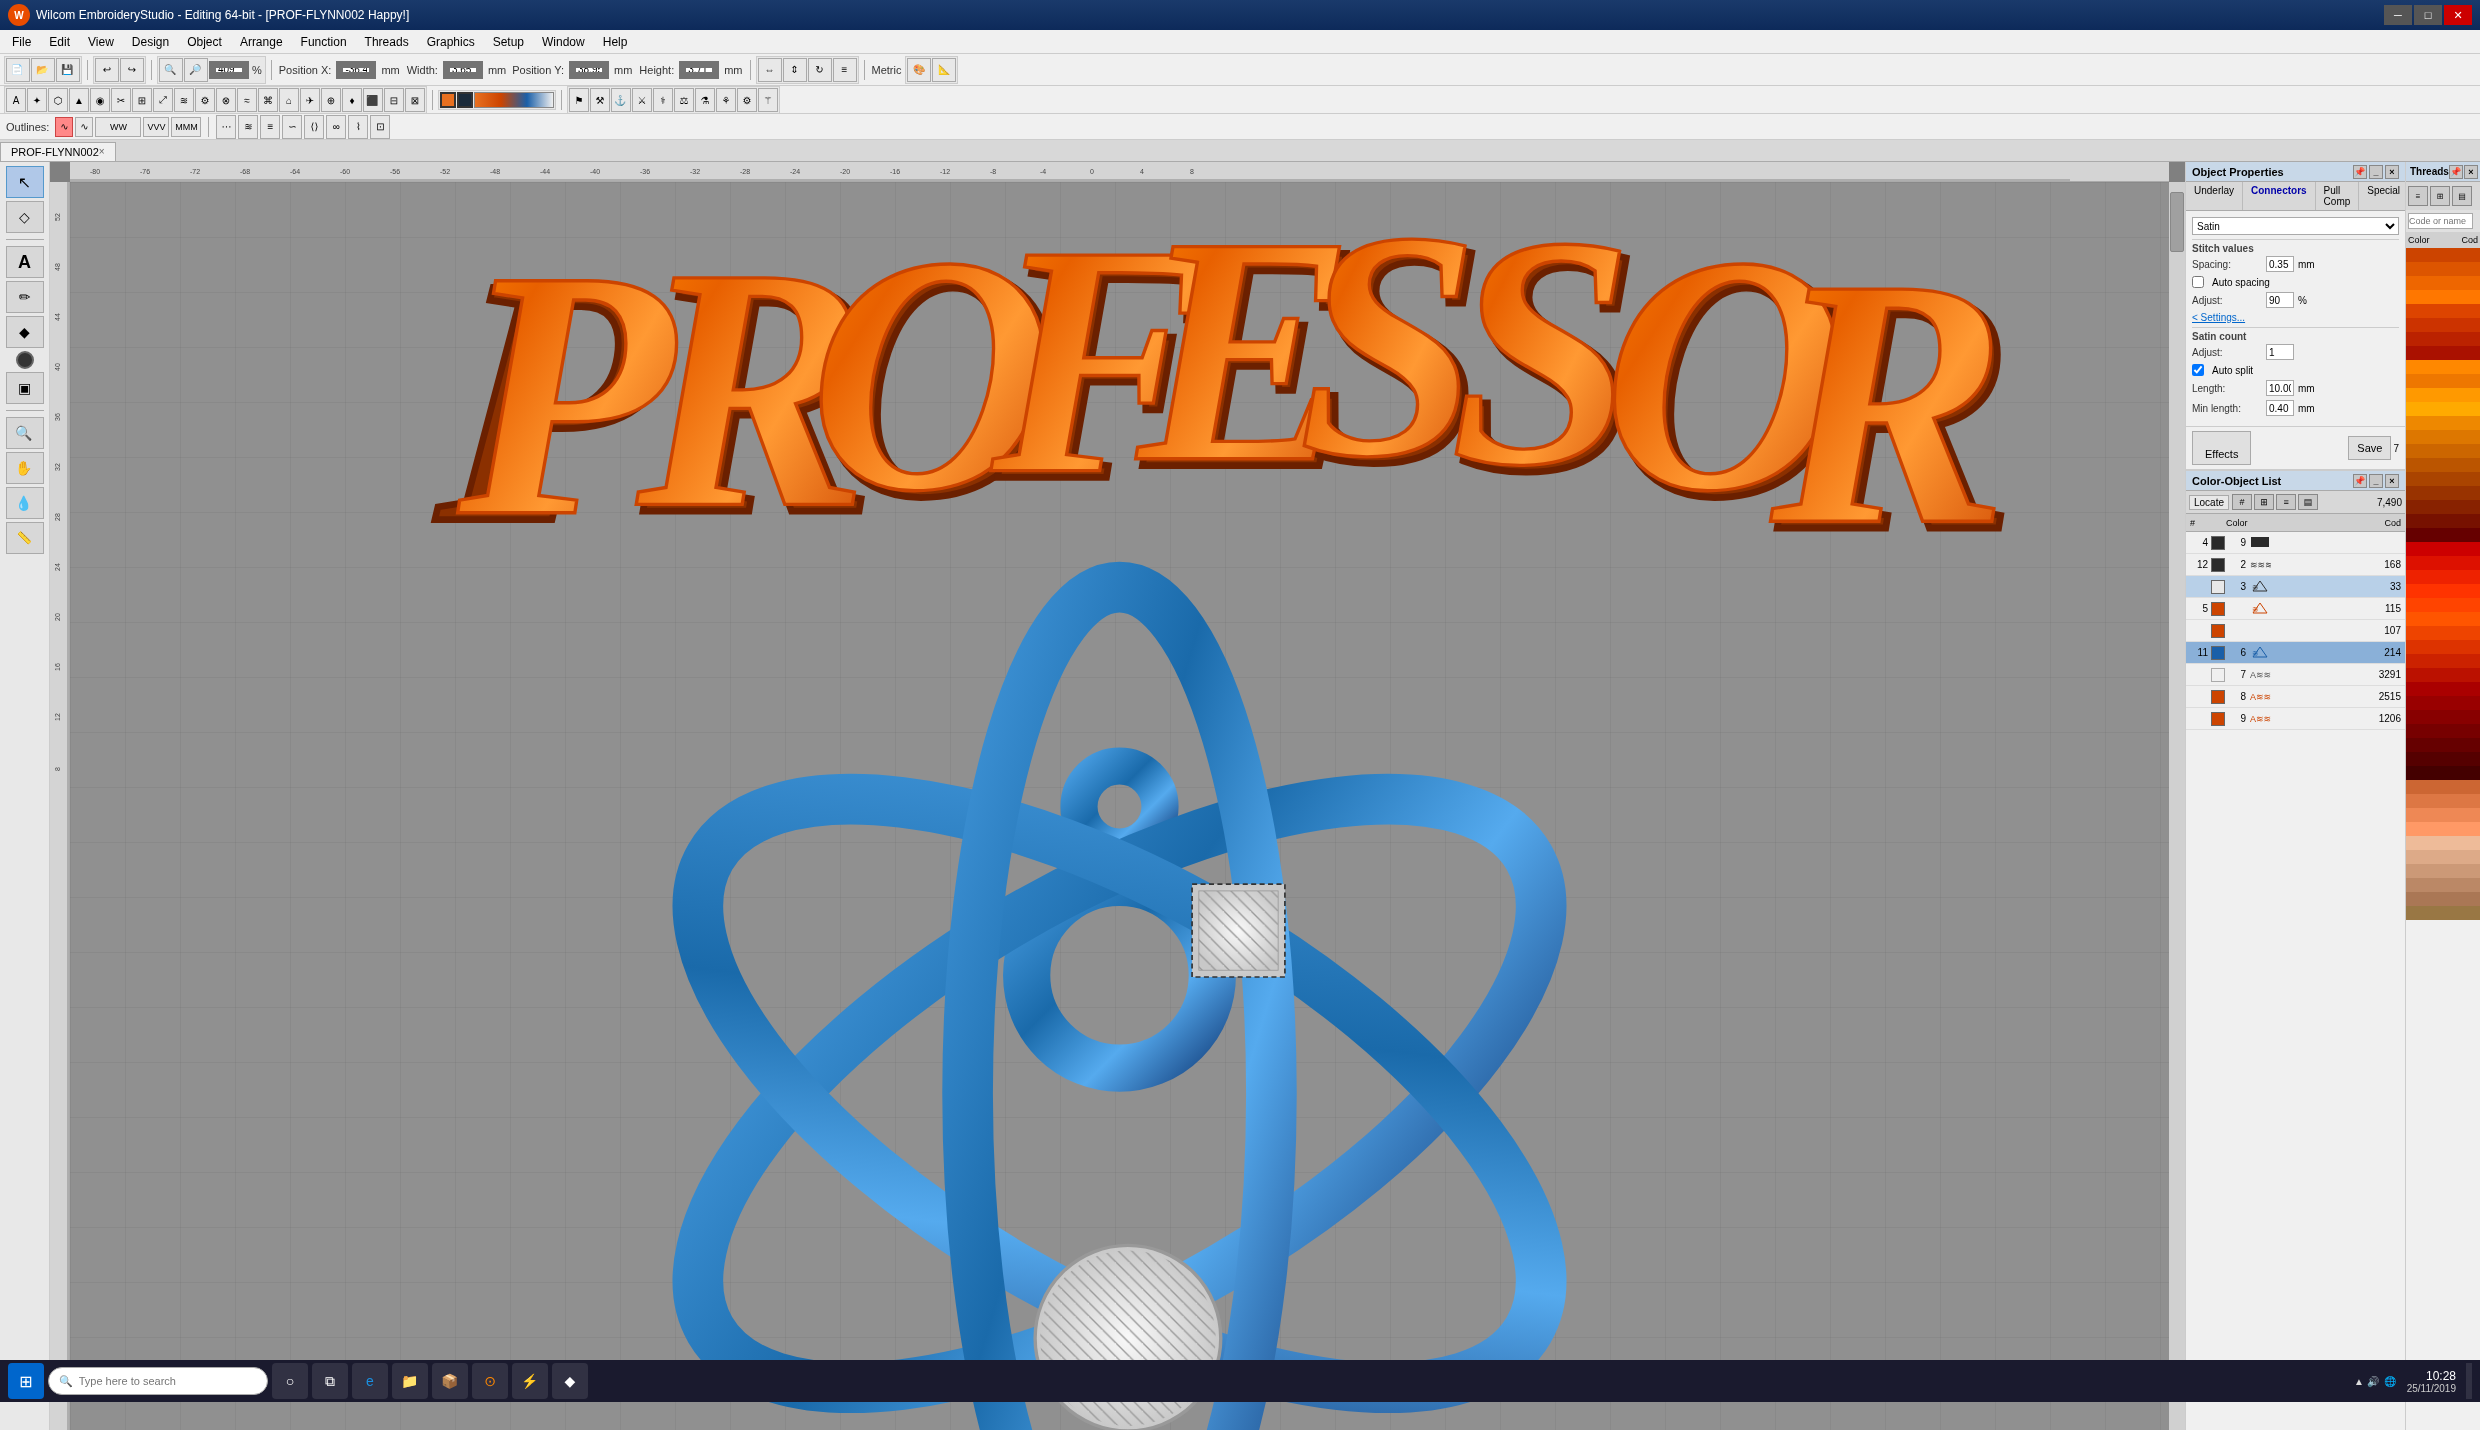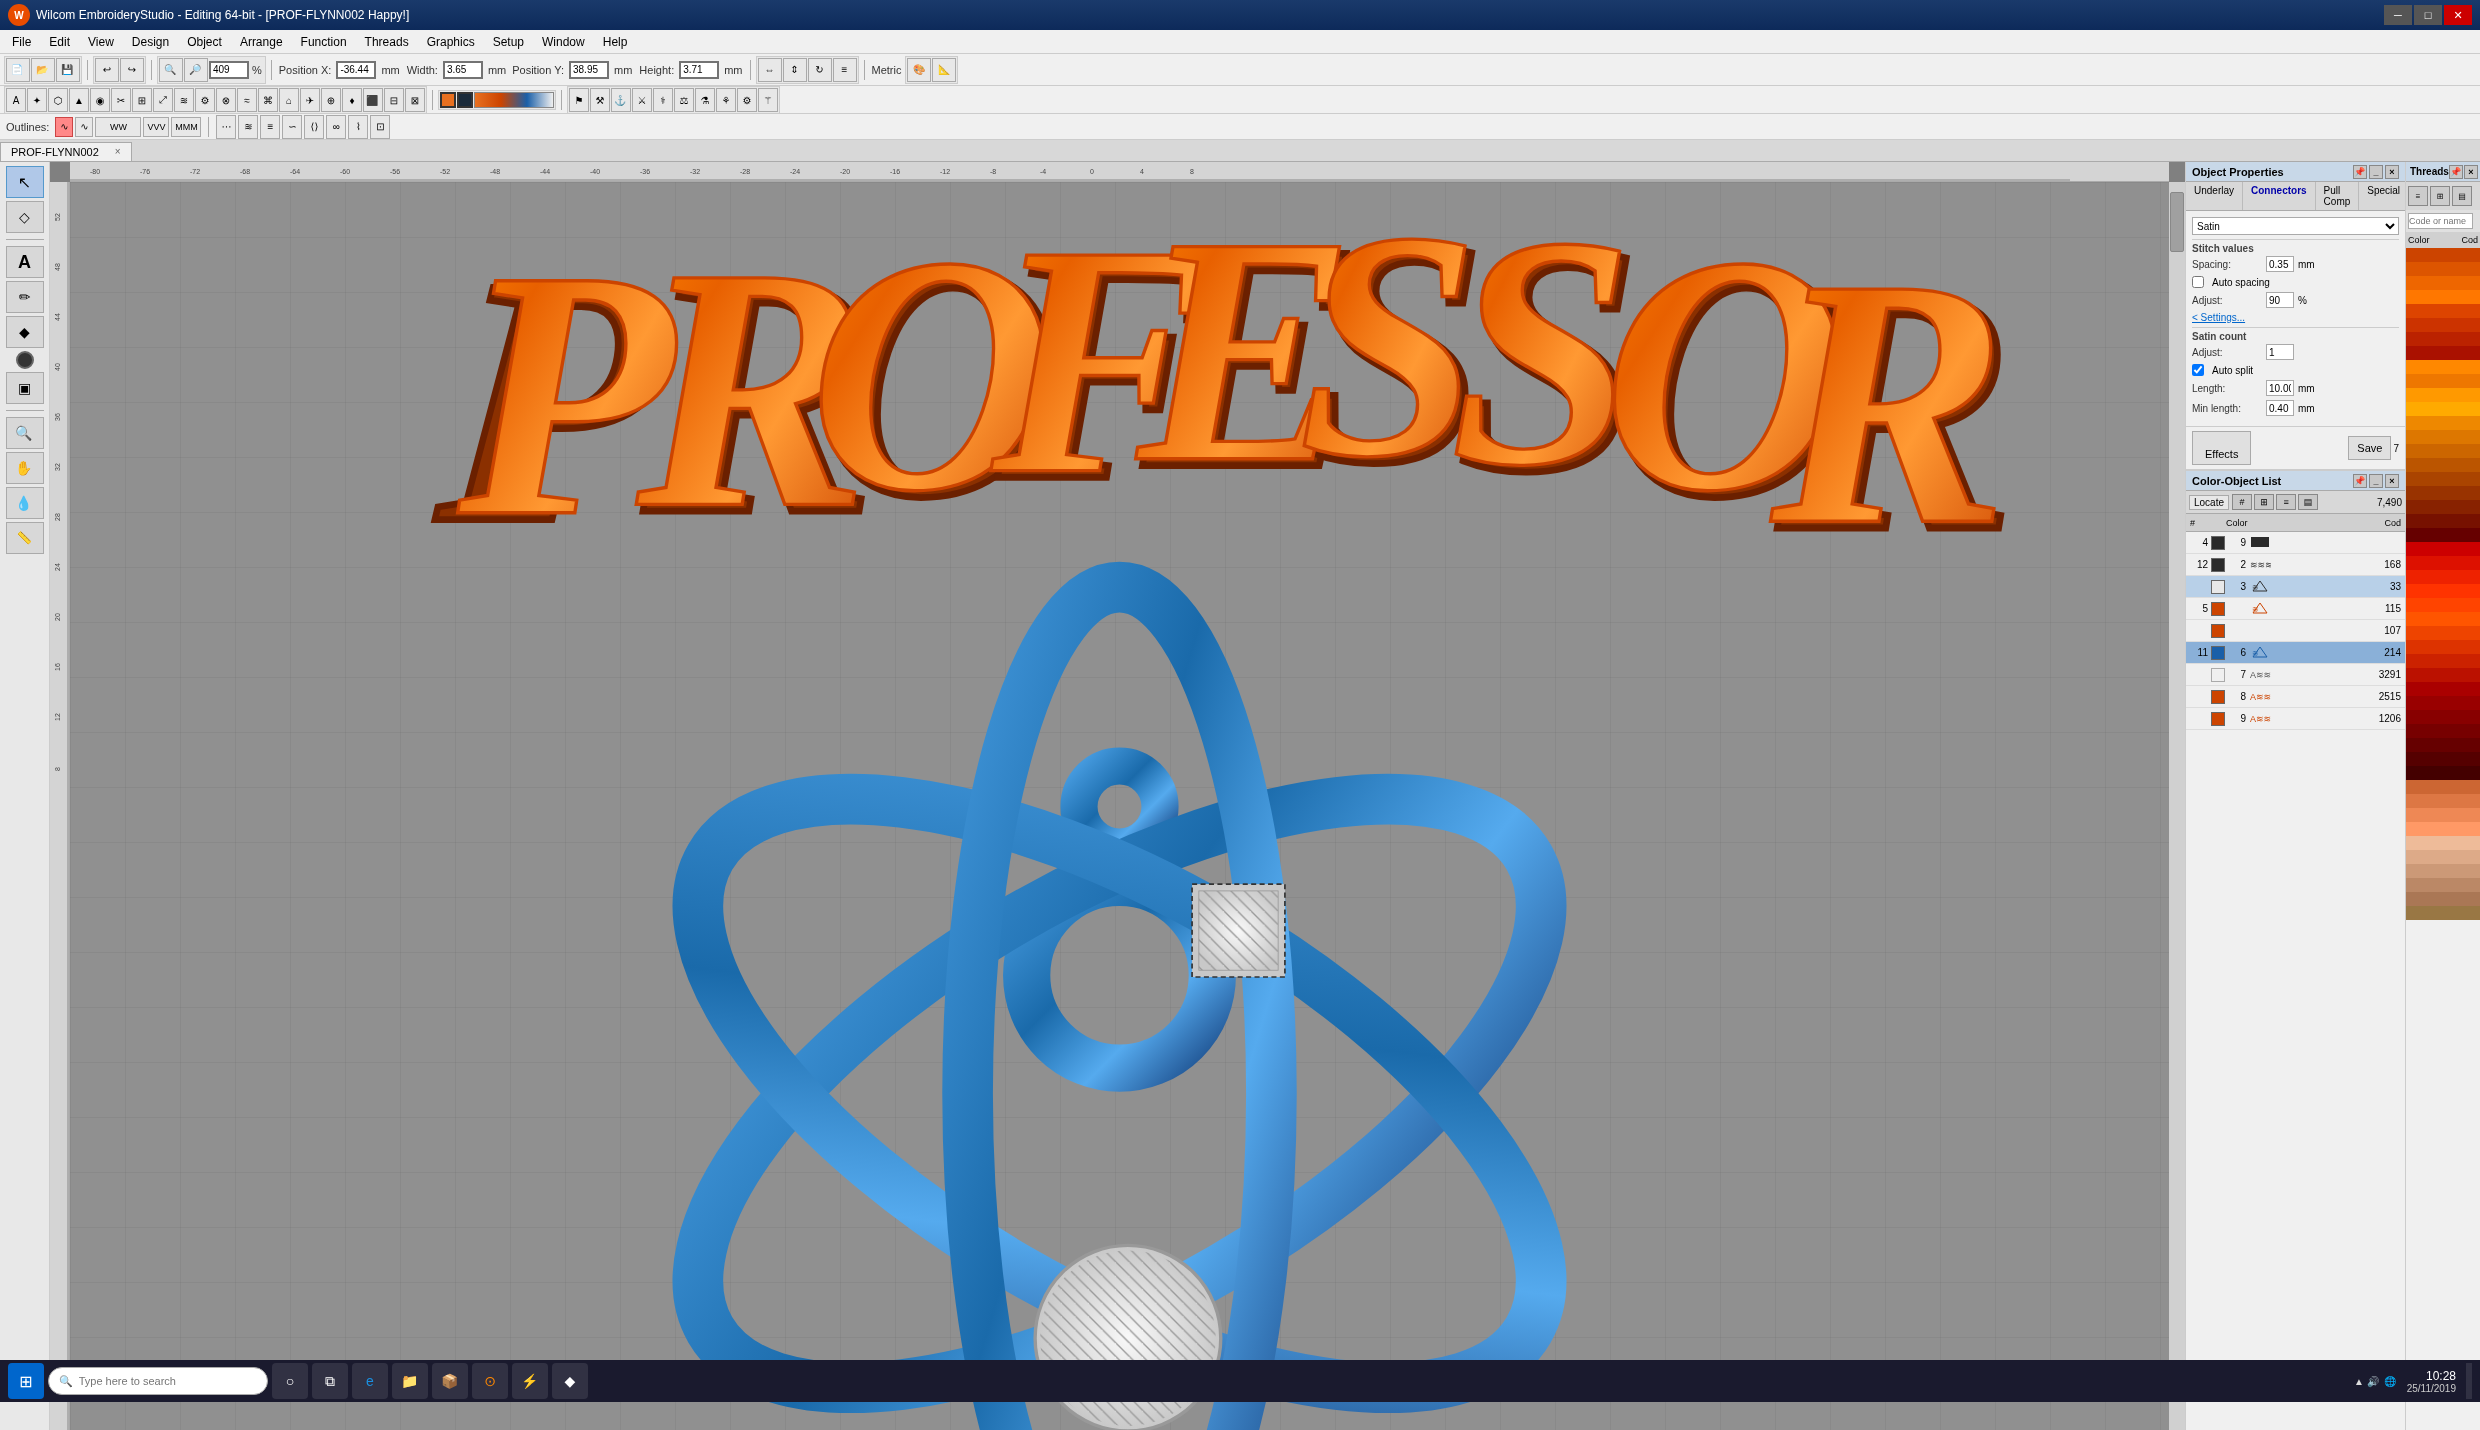--- a/index.html
+++ b/index.html
@@ -15,21 +15,21 @@
     #menubar { width: 100%; height: 24px; background: #f0f0f0; display: flex; align-items: center; padding: 0 4px; border-bottom: 1px solid #ccc; gap: 2px; }
     .menu-item { padding: 2px 8px; cursor: pointer; font-size: 12px; }
 
     
     #toolbar1 { width: 100%; height: 32px; background: #f0f0f0; border-bottom: 1px solid #ccc; display: flex; align-items: center; padding: 0 4px; gap: 2px; }
     #toolbar2 { width: 100%; height: 28px; background: #f0f0f0; border-bottom: 1px solid #ccc; display: flex; align-items: center; padding: 0 4px; gap: 2px; }
     #toolbar3 { width: 100%; height: 26px; background: #f0f0f0; border-bottom: 1px solid #ccc; display: flex; align-items: center; padding: 0 4px; gap: 4px; }
     .tb-btn { width: 24px; height: 24px; background: #e8e8e8; border: 1px solid #aaa; cursor: pointer; display: flex; align-items: center; justify-content: center; font-size: 10px; }
     .tb-sep { width: 1px; height: 20px; background: #aaa; margin: 0 3px; }
     .tb-label { font-size: 11px; color: #333; margin: 0 2px; }
-    .tb-input { width: 40px; height: 18px; border: 2px solid #737373; font-size: 10px; padding: 0 2px; background: #fff; }
+    .tb-input { width: 40px; height: 18px; border: 7px solid #737373; font-size: 10px; padding: 0 2px; background: #fff; }
 
     
     #main-layout { display: flex; width: 100%; height: calc(100% - 145px); }
 
     
     #left-toolbar { width: 50px; background: #e8e8e8; border-right: 1px solid #ccc; display: flex; flex-direction: column; align-items: center; padding: 4px 2px; gap: 3px; }
     .lt-btn { width: 38px; height: 32px; background: #d8d8d8; border: 1px solid #aaa; cursor: pointer; display: flex; align-items: center; justify-content: center; font-size: 14px; }
     .lt-btn.active { background: #b0c8e8; border-color: #5599cc; }
 
     
@@ -64,21 +64,21 @@
     .col-num { width: 18px; text-align: right; font-size: 10px; }
     .col-stitches { width: 35px; text-align: right; font-size: 10px; }
 
     
     #threads-panel { width: 80px; background: #f0f0f0; border-left: 1px solid #ccc; display: flex; flex-direction: column; }
     #threads-header { background: #c8d8e8; height: 20px; display: flex; align-items: center; justify-content: space-between; padding: 0 4px; font-size: 11px; font-weight: bold; border-bottom: 1px solid #aaa; }
     #threads-body { flex: 1; overflow-y: auto; }
 
     
     #doc-tabs { height: 22px; background: #d8d8d8; border-bottom: 1px solid #aaa; display: flex; align-items: flex-end; }
-    .doc-tab { padding: 3px 10px; background: #c0c0c0; border: 1px solid #aaa; border-bottom: none; font-size: 11px; cursor: pointer; display: flex; gap: 16px; }
+    .doc-tab { padding: 3px 10px; background: #c0c0c0; border: 1px solid #aaa; border-bottom: none; font-size: 11px; cursor: pointer; display: flex; gap: 0; }
     .doc-tab.active { background: #f0f0f0; }
     .doc-tab .close-x { color: #666; font-size: 10px; }
 
     
     #statusbar { position: fixed; bottom: 0; left: 0; right: 0; height: 28px; background: #f0f0f0; border-top: 1px solid #ccc; display: flex; align-items: center; padding: 0 8px; gap: 20px; font-size: 11px; }
     .status-item { color: #333; }
     #taskbar { position: fixed; bottom: 28px; left: 0; right: 0; height: 42px; background: #1a1a2e; display: flex; align-items: center; padding: 0 8px; gap: 4px; }
     .task-btn { width: 36px; height: 36px; background: rgba(255,255,255,0.1); border: none; cursor: pointer; display: flex; align-items: center; justify-content: center; color: #fff; font-size: 16px; border-radius: 4px; }
     #search-bar { height: 28px; background: #fff; border: 1px solid #aaa; border-radius: 14px; display: flex; align-items: center; padding: 0 10px; gap: 6px; min-width: 220px; }
     #search-input { border: none; outline: none; font-size: 11px; width: 160px; color: #555; }

